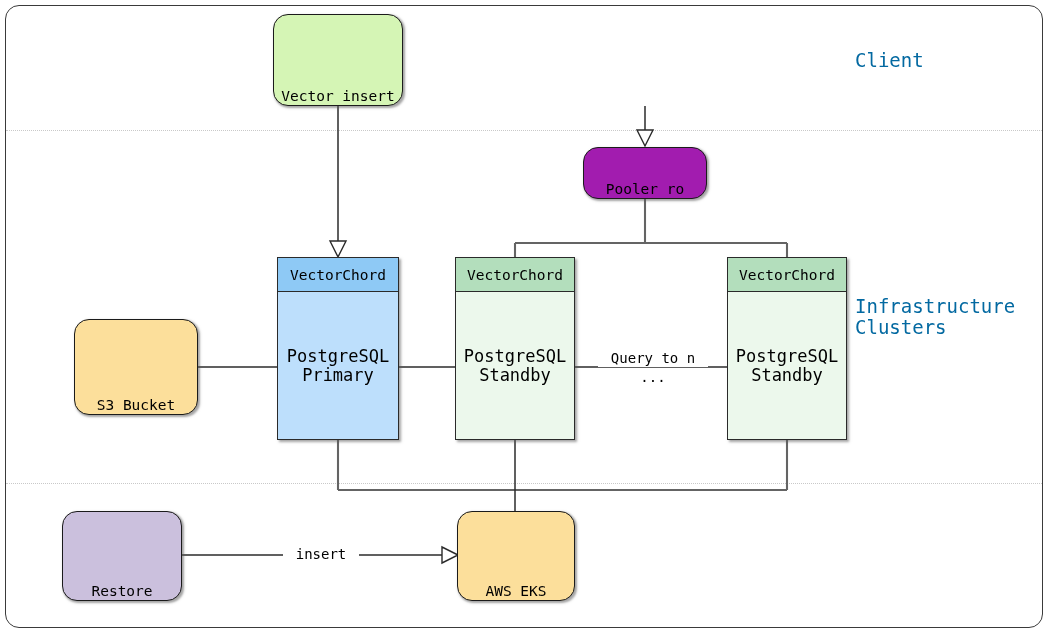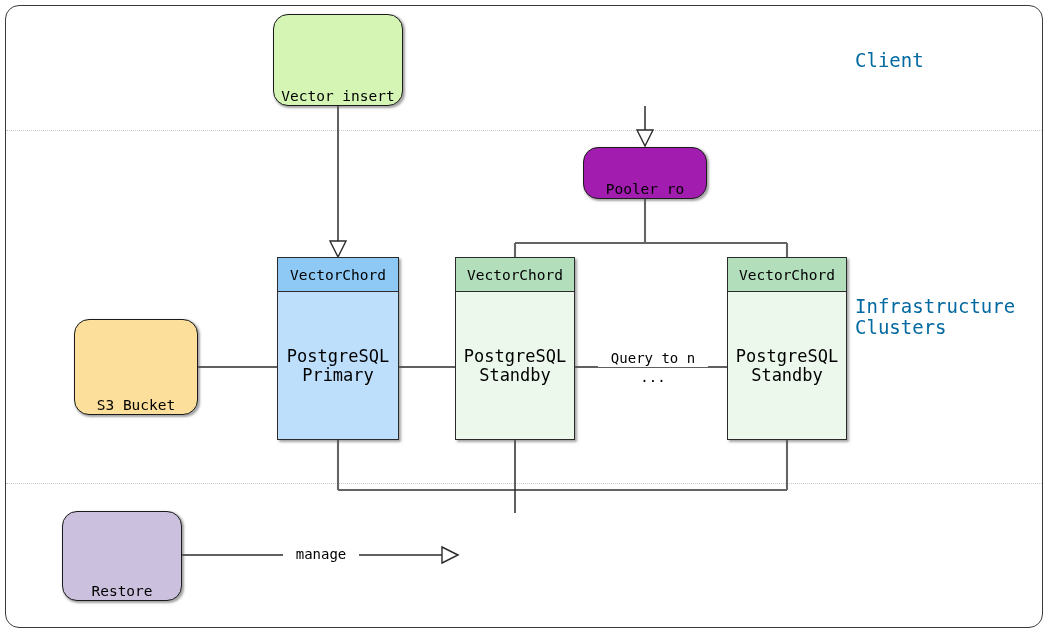--- a/index.html
+++ b/index.html
@@ -179,20 +179,23 @@
   </div>
 
   <div class="node rounded" style="left:42px; top:319px; width:124px; height:96px; background:#fcdf9b;margin-left:32px;">
     <span>S3 Bucket</span>
   </div>
 
   <div class="node rounded" style="left:62px; top:511px; width:120px; height:90px; background:#cbc0dd;">
     <span>Restore</span>
   </div>
 
+  <div class="node rounded" style="left:457px; top:511px; width:118px; height:90px; background:#fcdf9b;">
+    <span>AWS EKS</span>
+  </div>
 
   <div class="dbnode" style="left:277px; top:257px; width:122px; height:183px; background:#bddffc;">
     <div class="hdr" style="background:#8ec9f5;">VectorChord</div>
     <div class="body">PostgreSQL
 Primary</div>
   </div>
 
   <div class="dbnode" style="left:455px; top:257px; width:120px; height:183px; background:#ecf8ec;">
     <div class="hdr" style="background:#b3debc;">VectorChord</div>
     <div class="body">PostgreSQL
@@ -203,15 +206,15 @@
     <div class="hdr" style="background:#b3debc;">VectorChord</div>
     <div class="body">PostgreSQL
 Standby</div>
   </div>
 
 
   <div class="edge-label" style="left:598px; top:349px; width:106px;">Query to n</div>
 
   <div class="edge-label" style="left:598px; top:368px; width:106px; background:transparent;">...</div>
 
-  <div class="edge-label" style="left:283px; top:545px; width:72px;">manage</div>
+  <div class="edge-label" style="left:283px; top:545px; width:72px;">insert</div>
 
 </div>
 
 </body></html>

